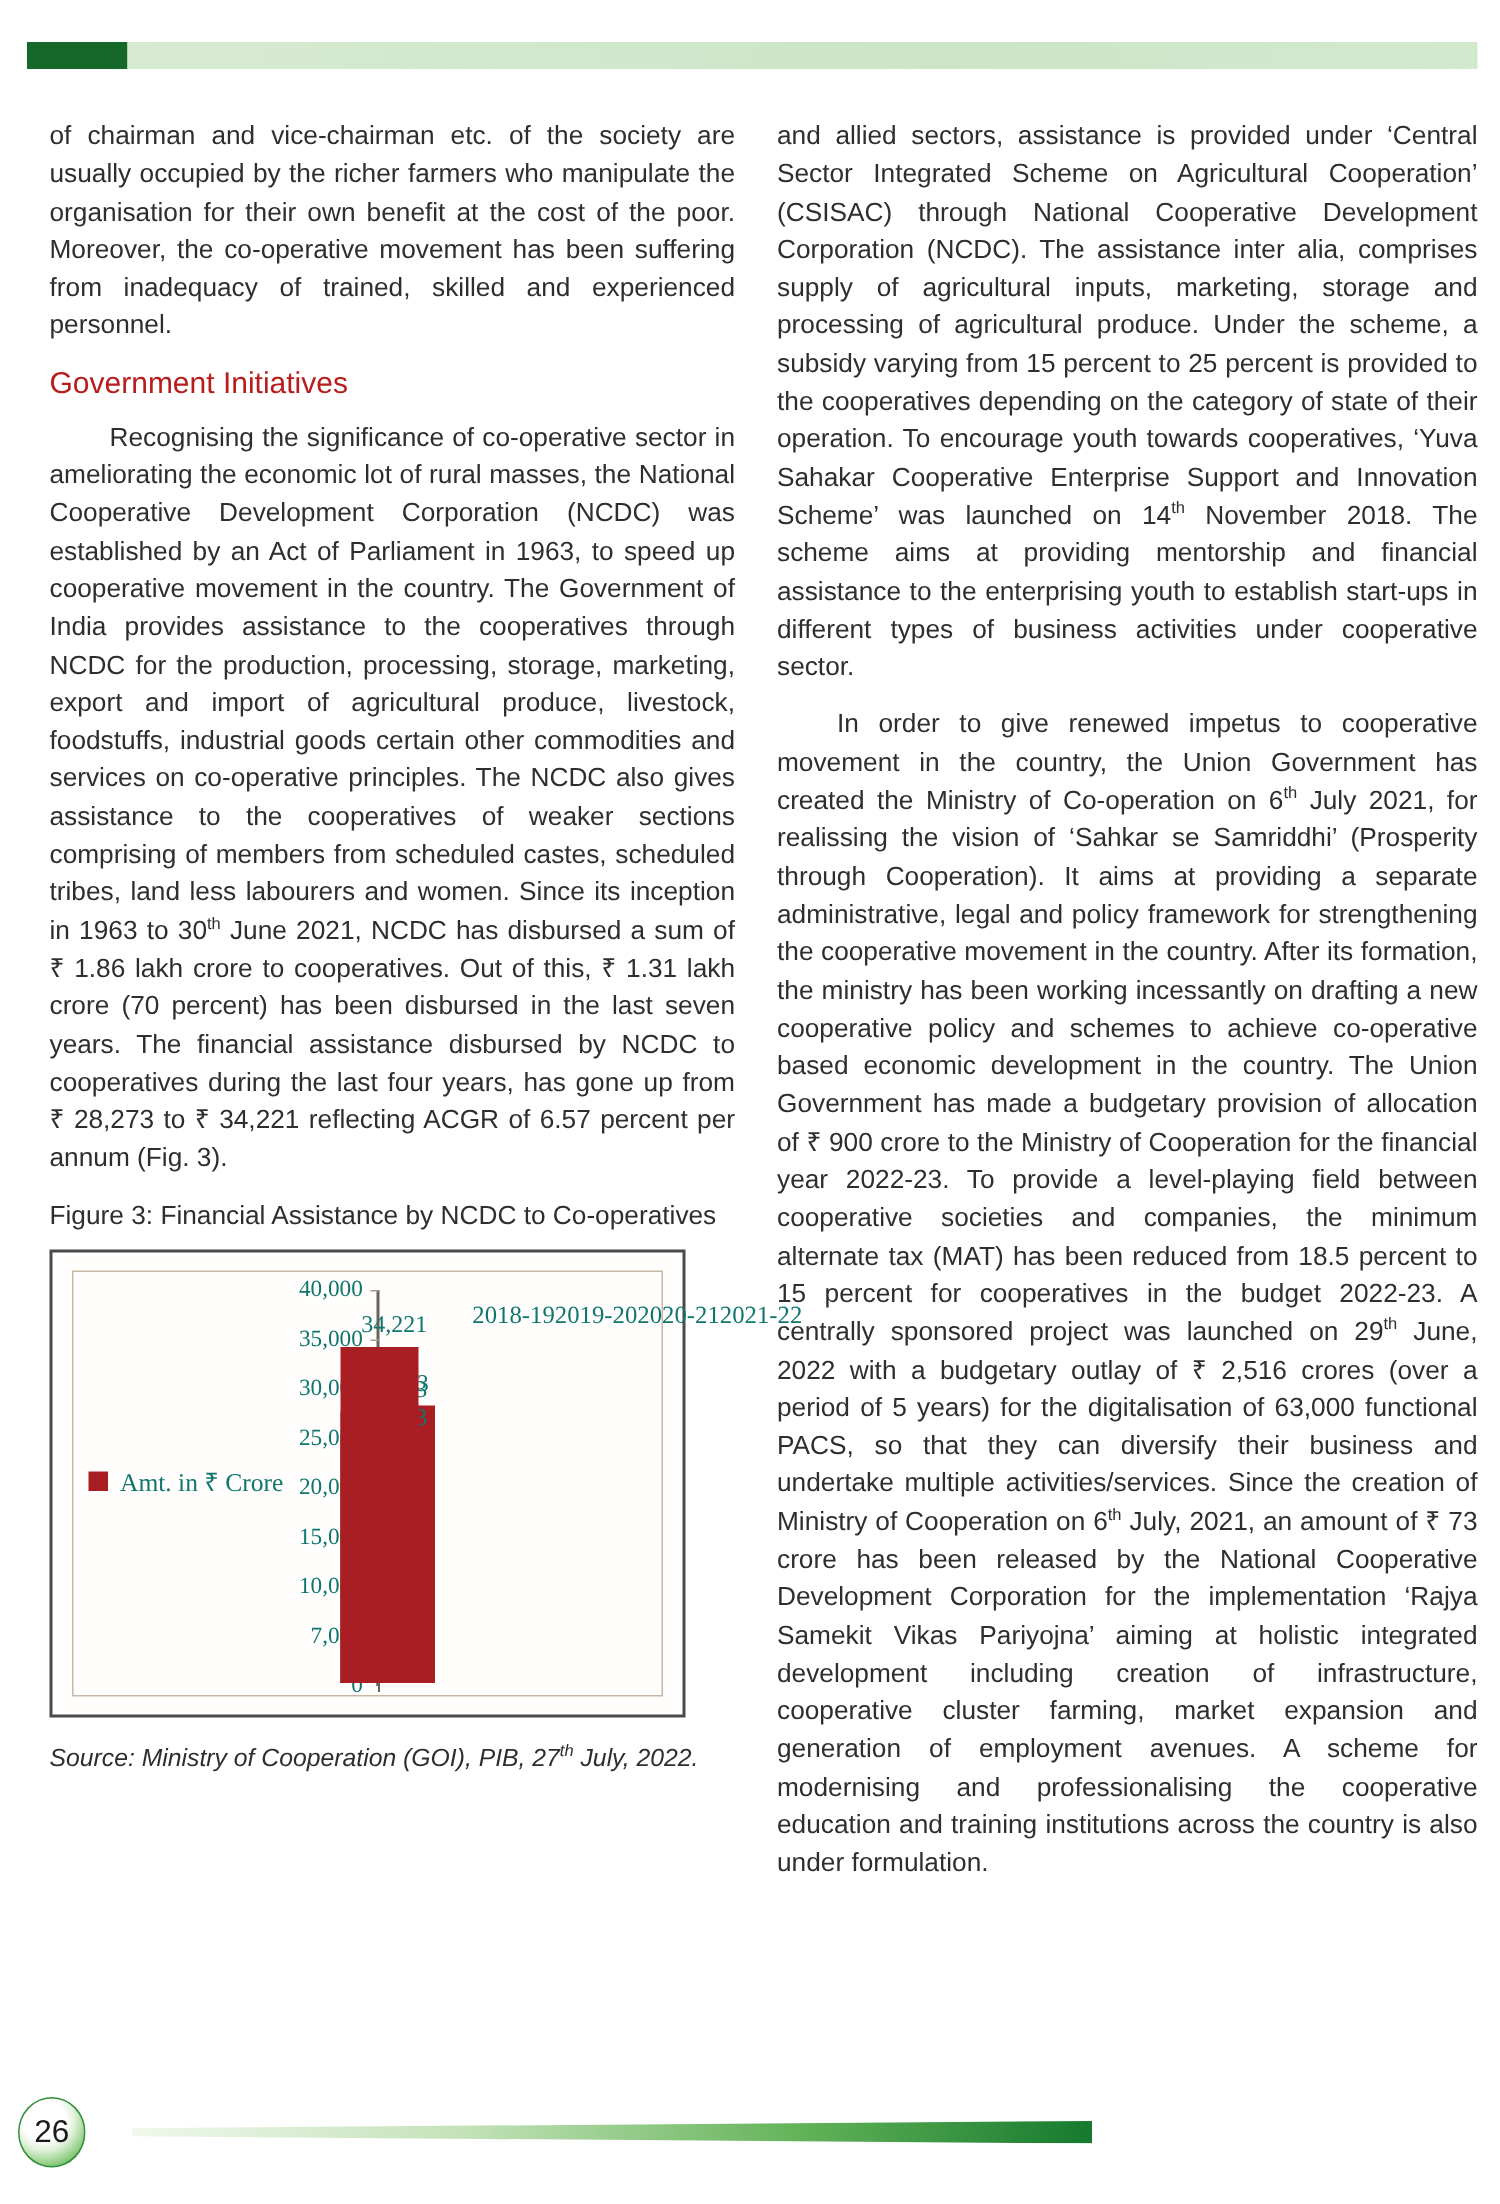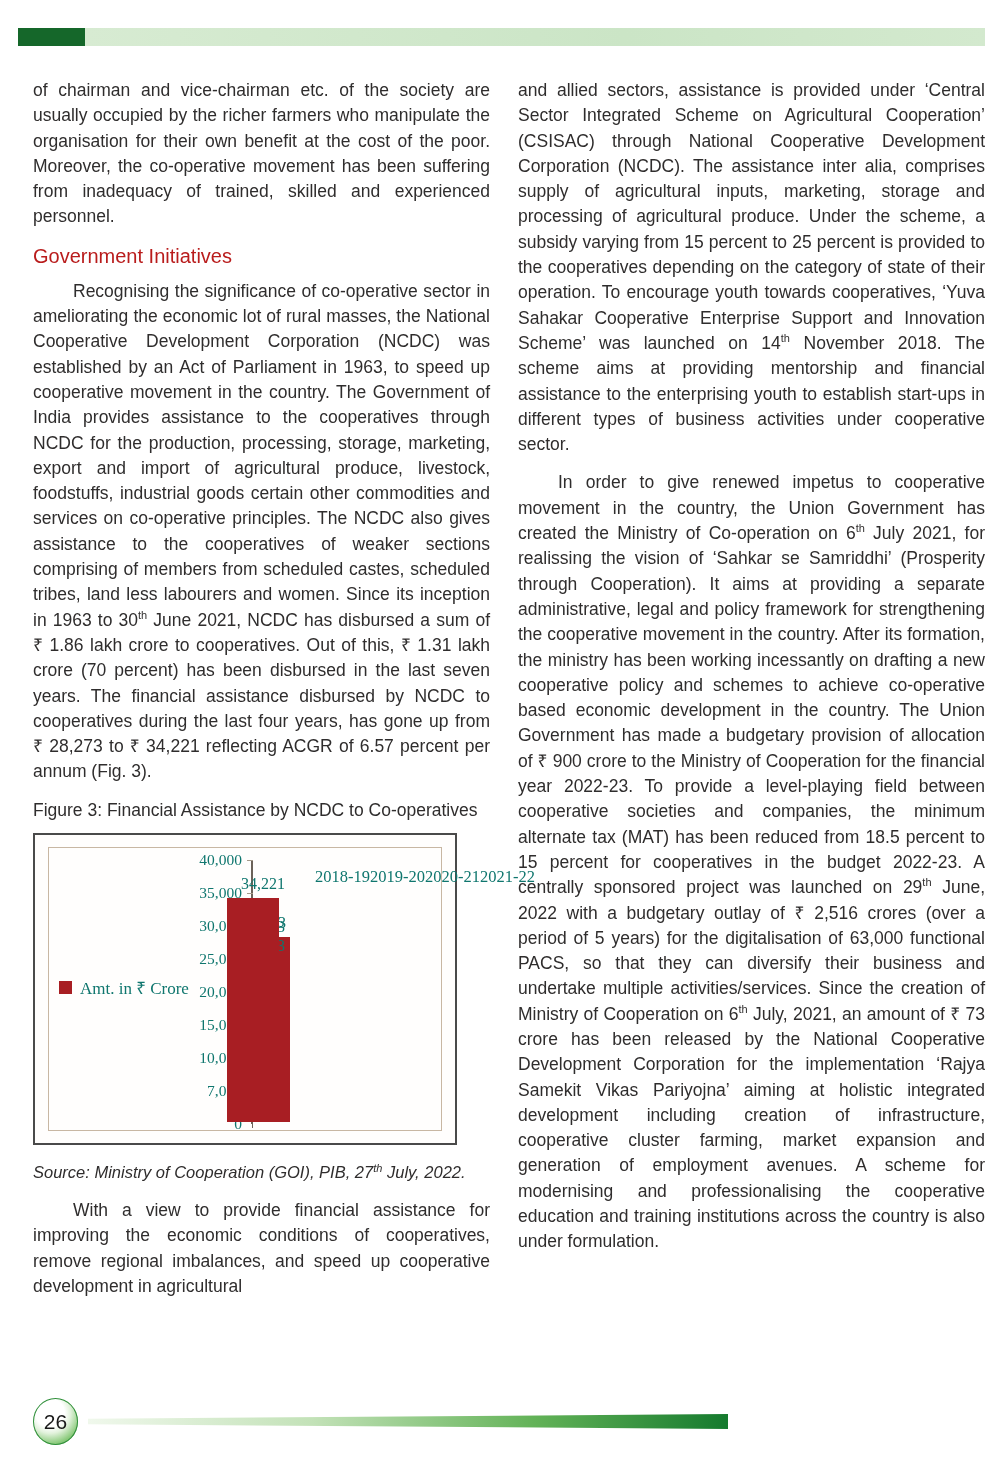--- a/index.html
+++ b/index.html
@@ -39,21 +39,21 @@
   .bar{position:absolute;bottom:0;left:50%;transform:translateX(-50%);width:52px;}
   .bar-label{position:absolute;left:-12px;right:-12px;text-align:center;font-size:16px;white-space:nowrap;}
   .x-tick{position:absolute;top:100%;width:1px;height:6px;background:#6b6259;}
   .x-row{flex:0 0 auto;display:flex;padding-left:62px;margin-top:7px;font-size:16.5px;}
   .x-label{flex:1;text-align:center;}
 
   .source-note{margin:0 0 15px 0;font-size:16.5px;font-style:italic;line-height:22px;}
 
   
   .footer{position:absolute;left:0;top:1396px;width:1000px;height:60px;}
-  .page-badge{position:absolute;left:33px;top:2px;width:45px;height:47px;border-radius:50%;
+  .page-badge{position:absolute;left:12px;top:2px;width:45px;height:47px;border-radius:50%;
               background:radial-gradient(circle at 38% 32%,#ffffff 34%,#e2f2dc 48%,#8ccb7d 72%,#2f8f3a 95%);
               box-shadow:0 0 0 1px #2f8f3a inset;
               display:flex;align-items:center;justify-content:center;
               font-size:21px;color:#1a1a1a;}
   .footer-bar{position:absolute;left:88px;top:18px;width:640px;height:15px;
               background:linear-gradient(to right,#f0f8ec,#c3e2b8 35%,#62b257 70%,#157a2e);
               clip-path:polygon(0 32%,100% 0,100% 100%,0 68%);}
   .footer-text{position:absolute;right:15px;top:12px;display:flex;align-items:center;gap:11px;
                font-size:20.5px;color:#3b3b3b;}
   .footer-square{width:15px;height:15px;display:inline-block;}
@@ -133,21 +133,20 @@
               <div class="x-label">2018-19</div>
               <div class="x-label">2019-20</div>
               <div class="x-label">2020-21</div>
               <div class="x-label">2021-22</div>
             </div>
         </div>
       </div>
 
       <p class="source-note">Source: Ministry of Cooperation (GOI), PIB, 27<sup>th</sup> July, 2022.</p>
 
-      <p class="body-text indent">With a view to provide financial assistance for improving the economic conditions of cooperatives, remove regional imbalances, and speed up cooperative development in agricultural</p>
     </div>
 
     <div class="col col-right">
       <p class="body-text">and allied sectors, assistance is provided under ‘Central Sector Integrated Scheme on Agricultural Cooperation’ (CSISAC) through National Cooperative Development Corporation (NCDC). The assistance inter alia, comprises supply of agricultural inputs, marketing, storage and processing of agricultural produce. Under the scheme, a subsidy varying from 15 percent to 25 percent is provided to the cooperatives depending on the category of state of their operation. To encourage youth towards cooperatives, ‘Yuva Sahakar Cooperative Enterprise Support and Innovation Scheme’ was launched on 14<sup>th</sup> November 2018. The scheme aims at providing mentorship and financial assistance to the enterprising youth to establish start-ups in different types of business activities under cooperative sector.</p>
 
       <p class="body-text indent">In order to give renewed impetus to cooperative movement in the country, the Union Government has created the Ministry of Co-operation on 6<sup>th</sup> July 2021, for realissing the vision of ‘Sahkar se Samriddhi’ (Prosperity through Cooperation). It aims at providing a separate administrative, legal and policy framework for strengthening the cooperative movement in the country. After its formation, the ministry has been working incessantly on drafting a new cooperative policy and schemes to achieve co-operative based economic development in the country. The Union Government has made a budgetary provision of allocation of ₹ 900 crore to the Ministry of Cooperation for the financial year 2022-23. To provide a level-playing field between cooperative societies and companies, the minimum alternate tax (MAT) has been reduced from 18.5 percent to 15 percent for cooperatives in the budget 2022-23. A centrally sponsored project was launched on 29<sup>th</sup> June, 2022 with a budgetary outlay of ₹ 2,516 crores (over a period of 5 years) for the digitalisation of 63,000 functional PACS, so that they can diversify their business and undertake multiple activities/services. Since the creation of Ministry of Cooperation on 6<sup>th</sup> July, 2021, an amount of ₹ 73 crore has been released by the National Cooperative Development Corporation for the implementation ‘Rajya Samekit Vikas Pariyojna’ aiming at holistic integrated development including creation of infrastructure, cooperative cluster farming, market expansion and generation of employment avenues. A scheme for modernising and professionalising the cooperative education and training institutions across the country is also under formulation.</p>
     </div>
 
   </div>
 

